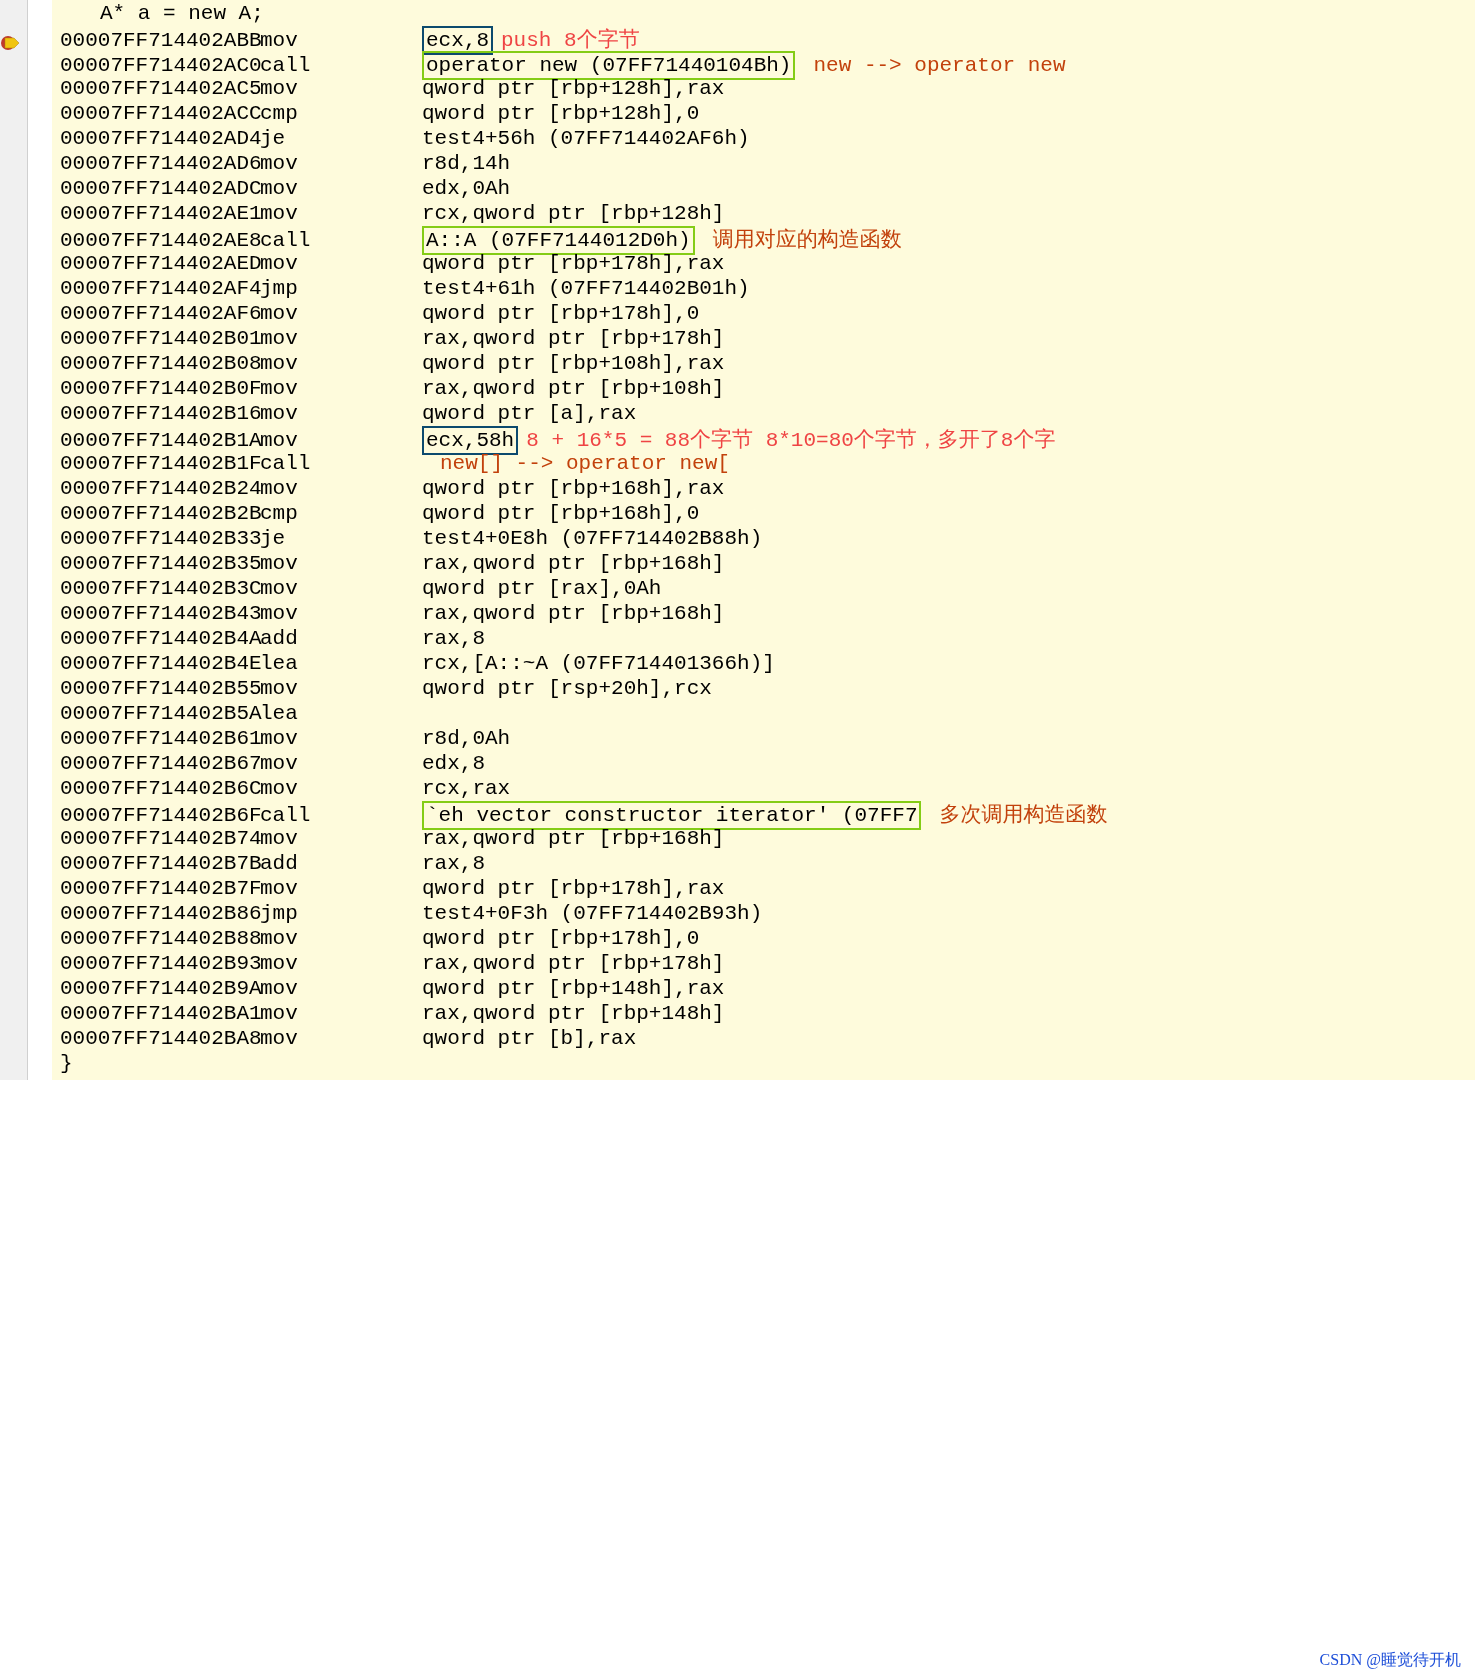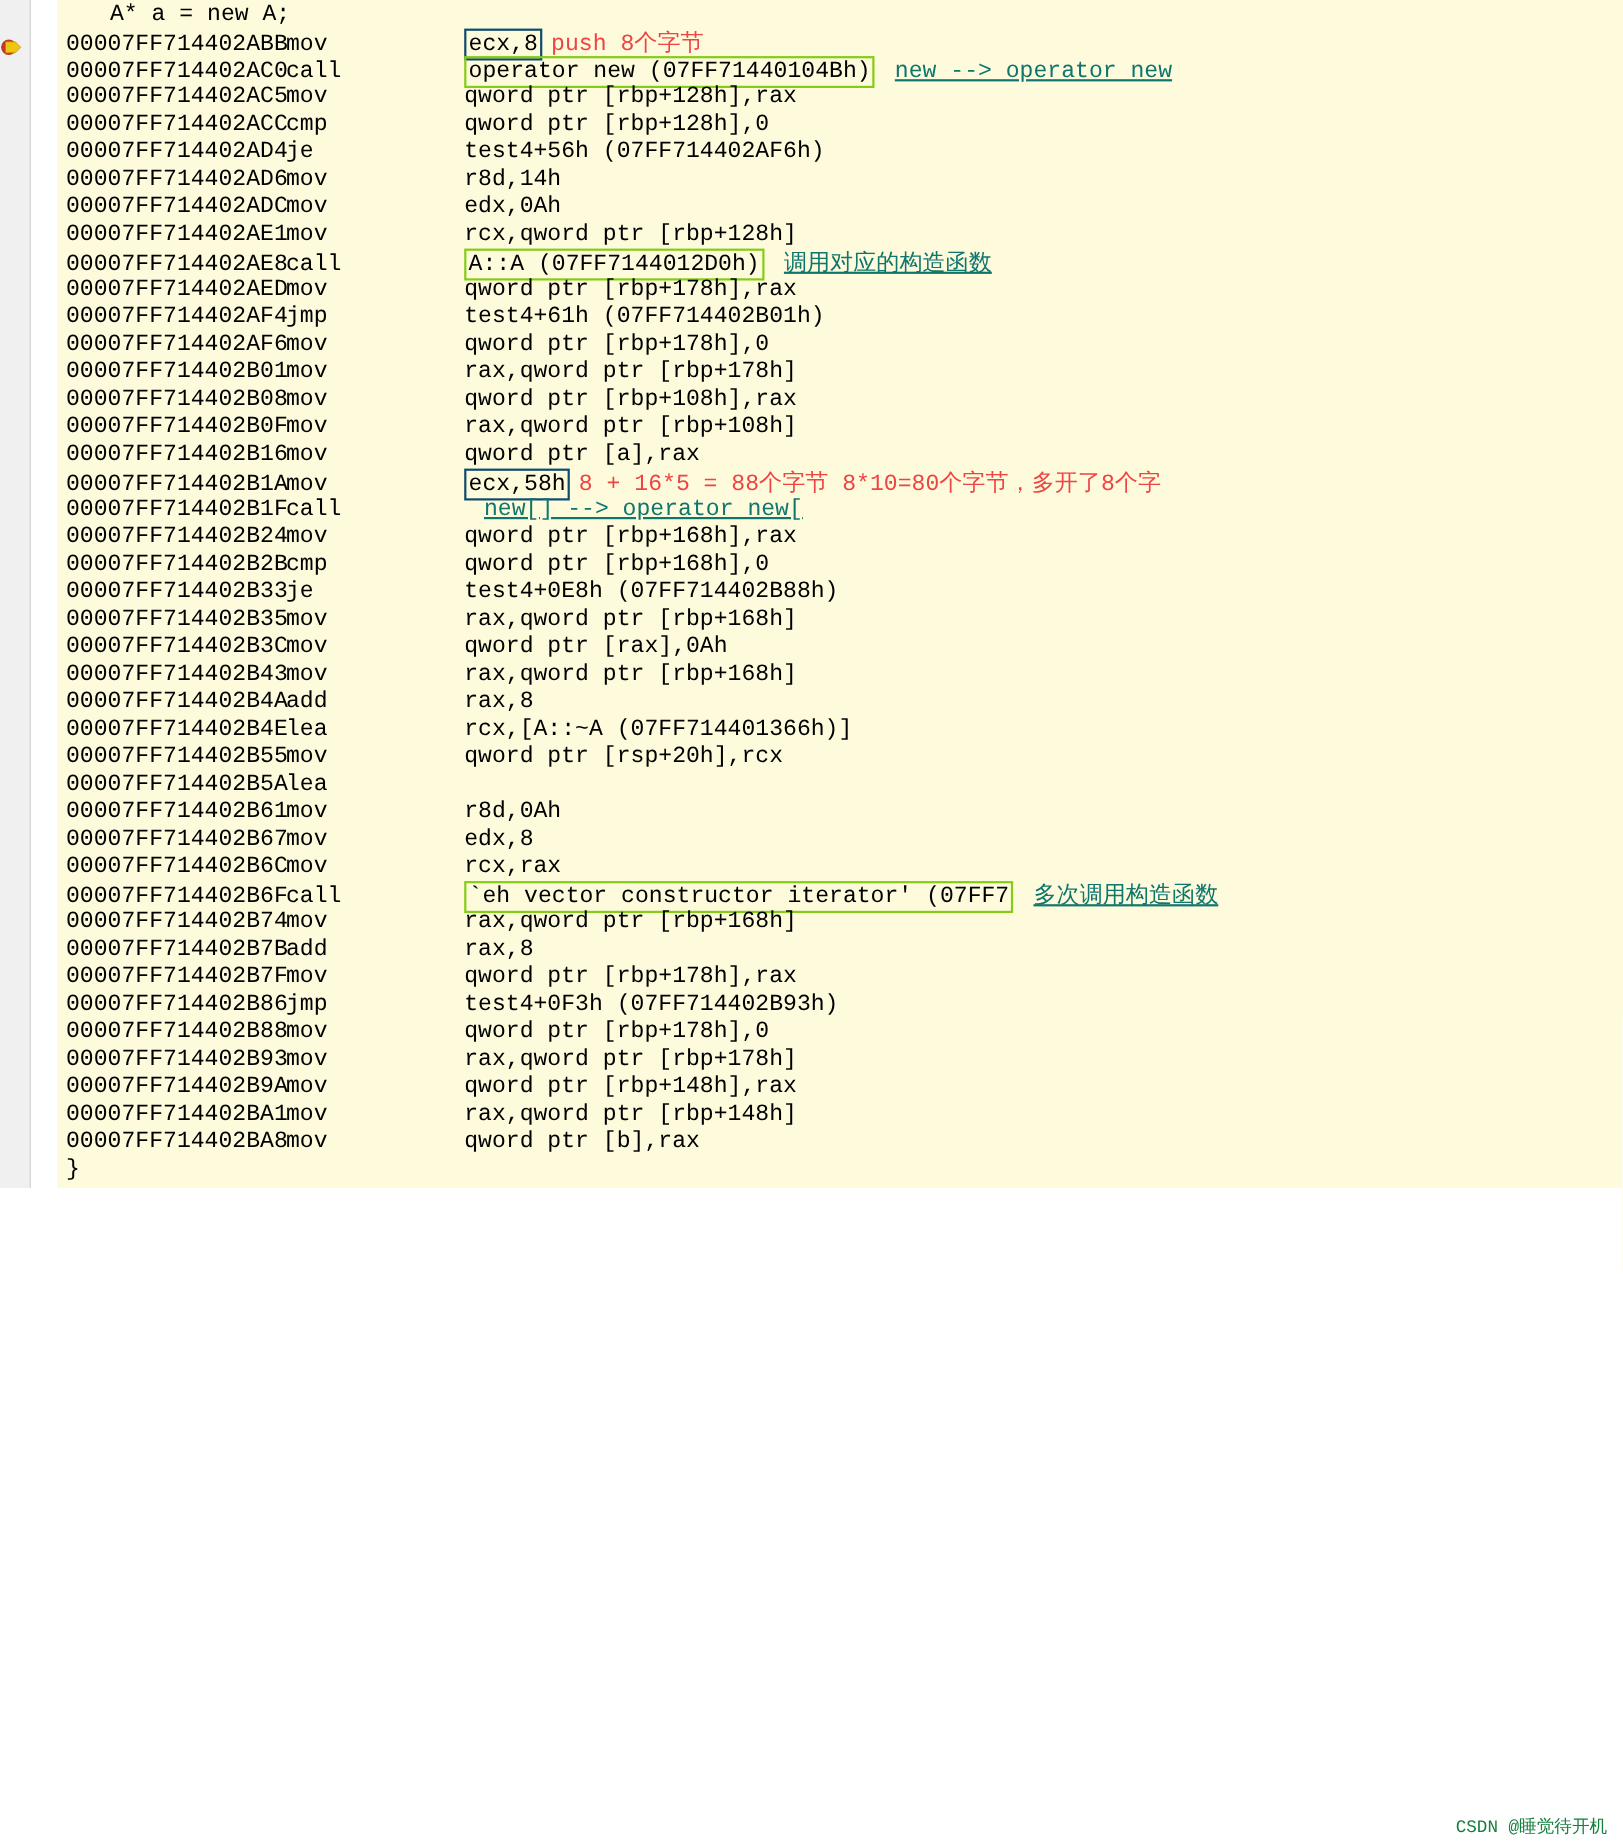--- a/index.html
+++ b/index.html
@@ -36,28 +36,28 @@
     margin-left: 24px;
   }
   .row { display: flex; align-items: baseline; height: 25px; }
   .addr { width: 200px; display: inline-block; }
   .mnem { width: 162px; display: inline-block; }
   .ops  { display: inline-block; }
   .indent-src { margin-left: 40px; }
   .box-blue { border: 2px solid #0c4a6e; padding: 0 2px; }
   .box-red  { border: 2px solid #84cc16; padding: 0 2px; text-align: center; }
   .ann-blue { color: #ef4444; margin-left: 8px; }
-  .ann-red  { color: #0f766e; margin-left: 18px; text-decoration: underline; }
+  .ann-red  { color: #c2410c; margin-left: 18px; }
   .watermark {
     position: fixed;
     right: 14px;
     bottom: 8px;
     font-size: 16px;
-    color: #15803d;
-    font-family: Liberation Mono, monospace;
+    color: #1d4ed8;
+    font-family: Liberation Serif, serif;
   }
 </style>
 </head>
 <body>
 
 <div class="container">
   <div class="gutter">
     <div class="bp-arrow">
       <svg width="22" height="22" viewBox="0 0 22 22">
         <circle cx="8" cy="11" r="7" fill="#c0392b"></circle>

